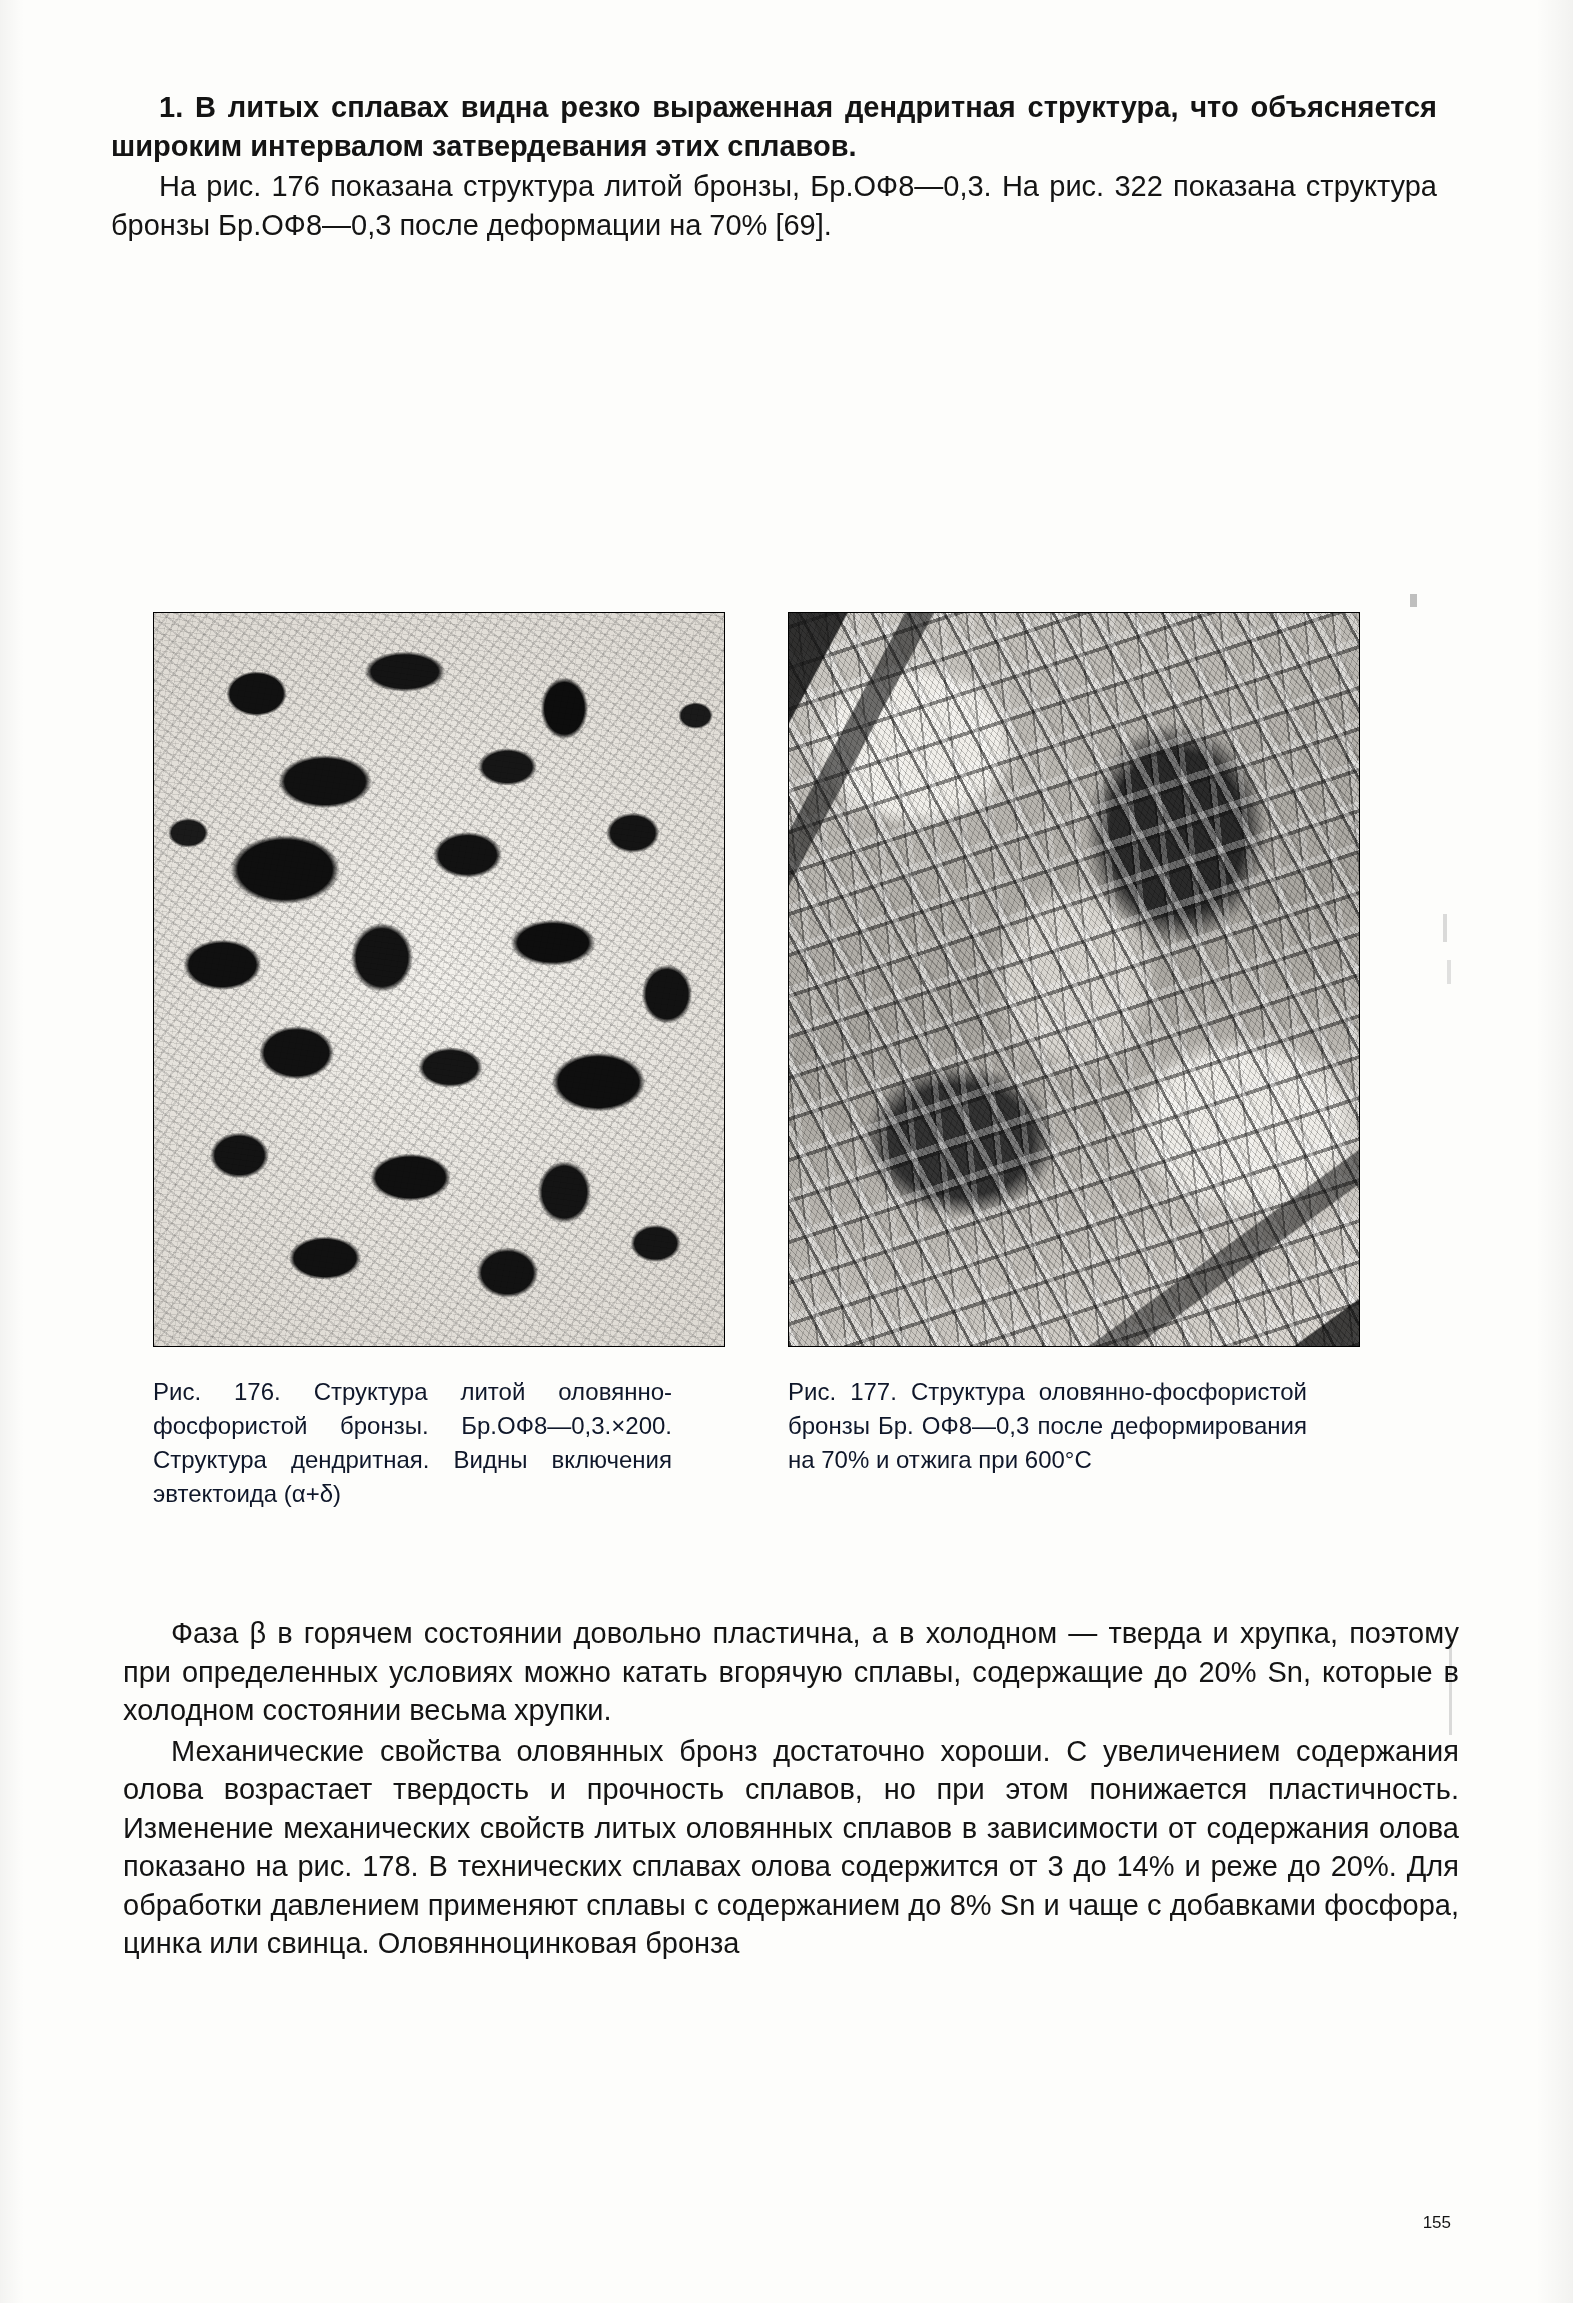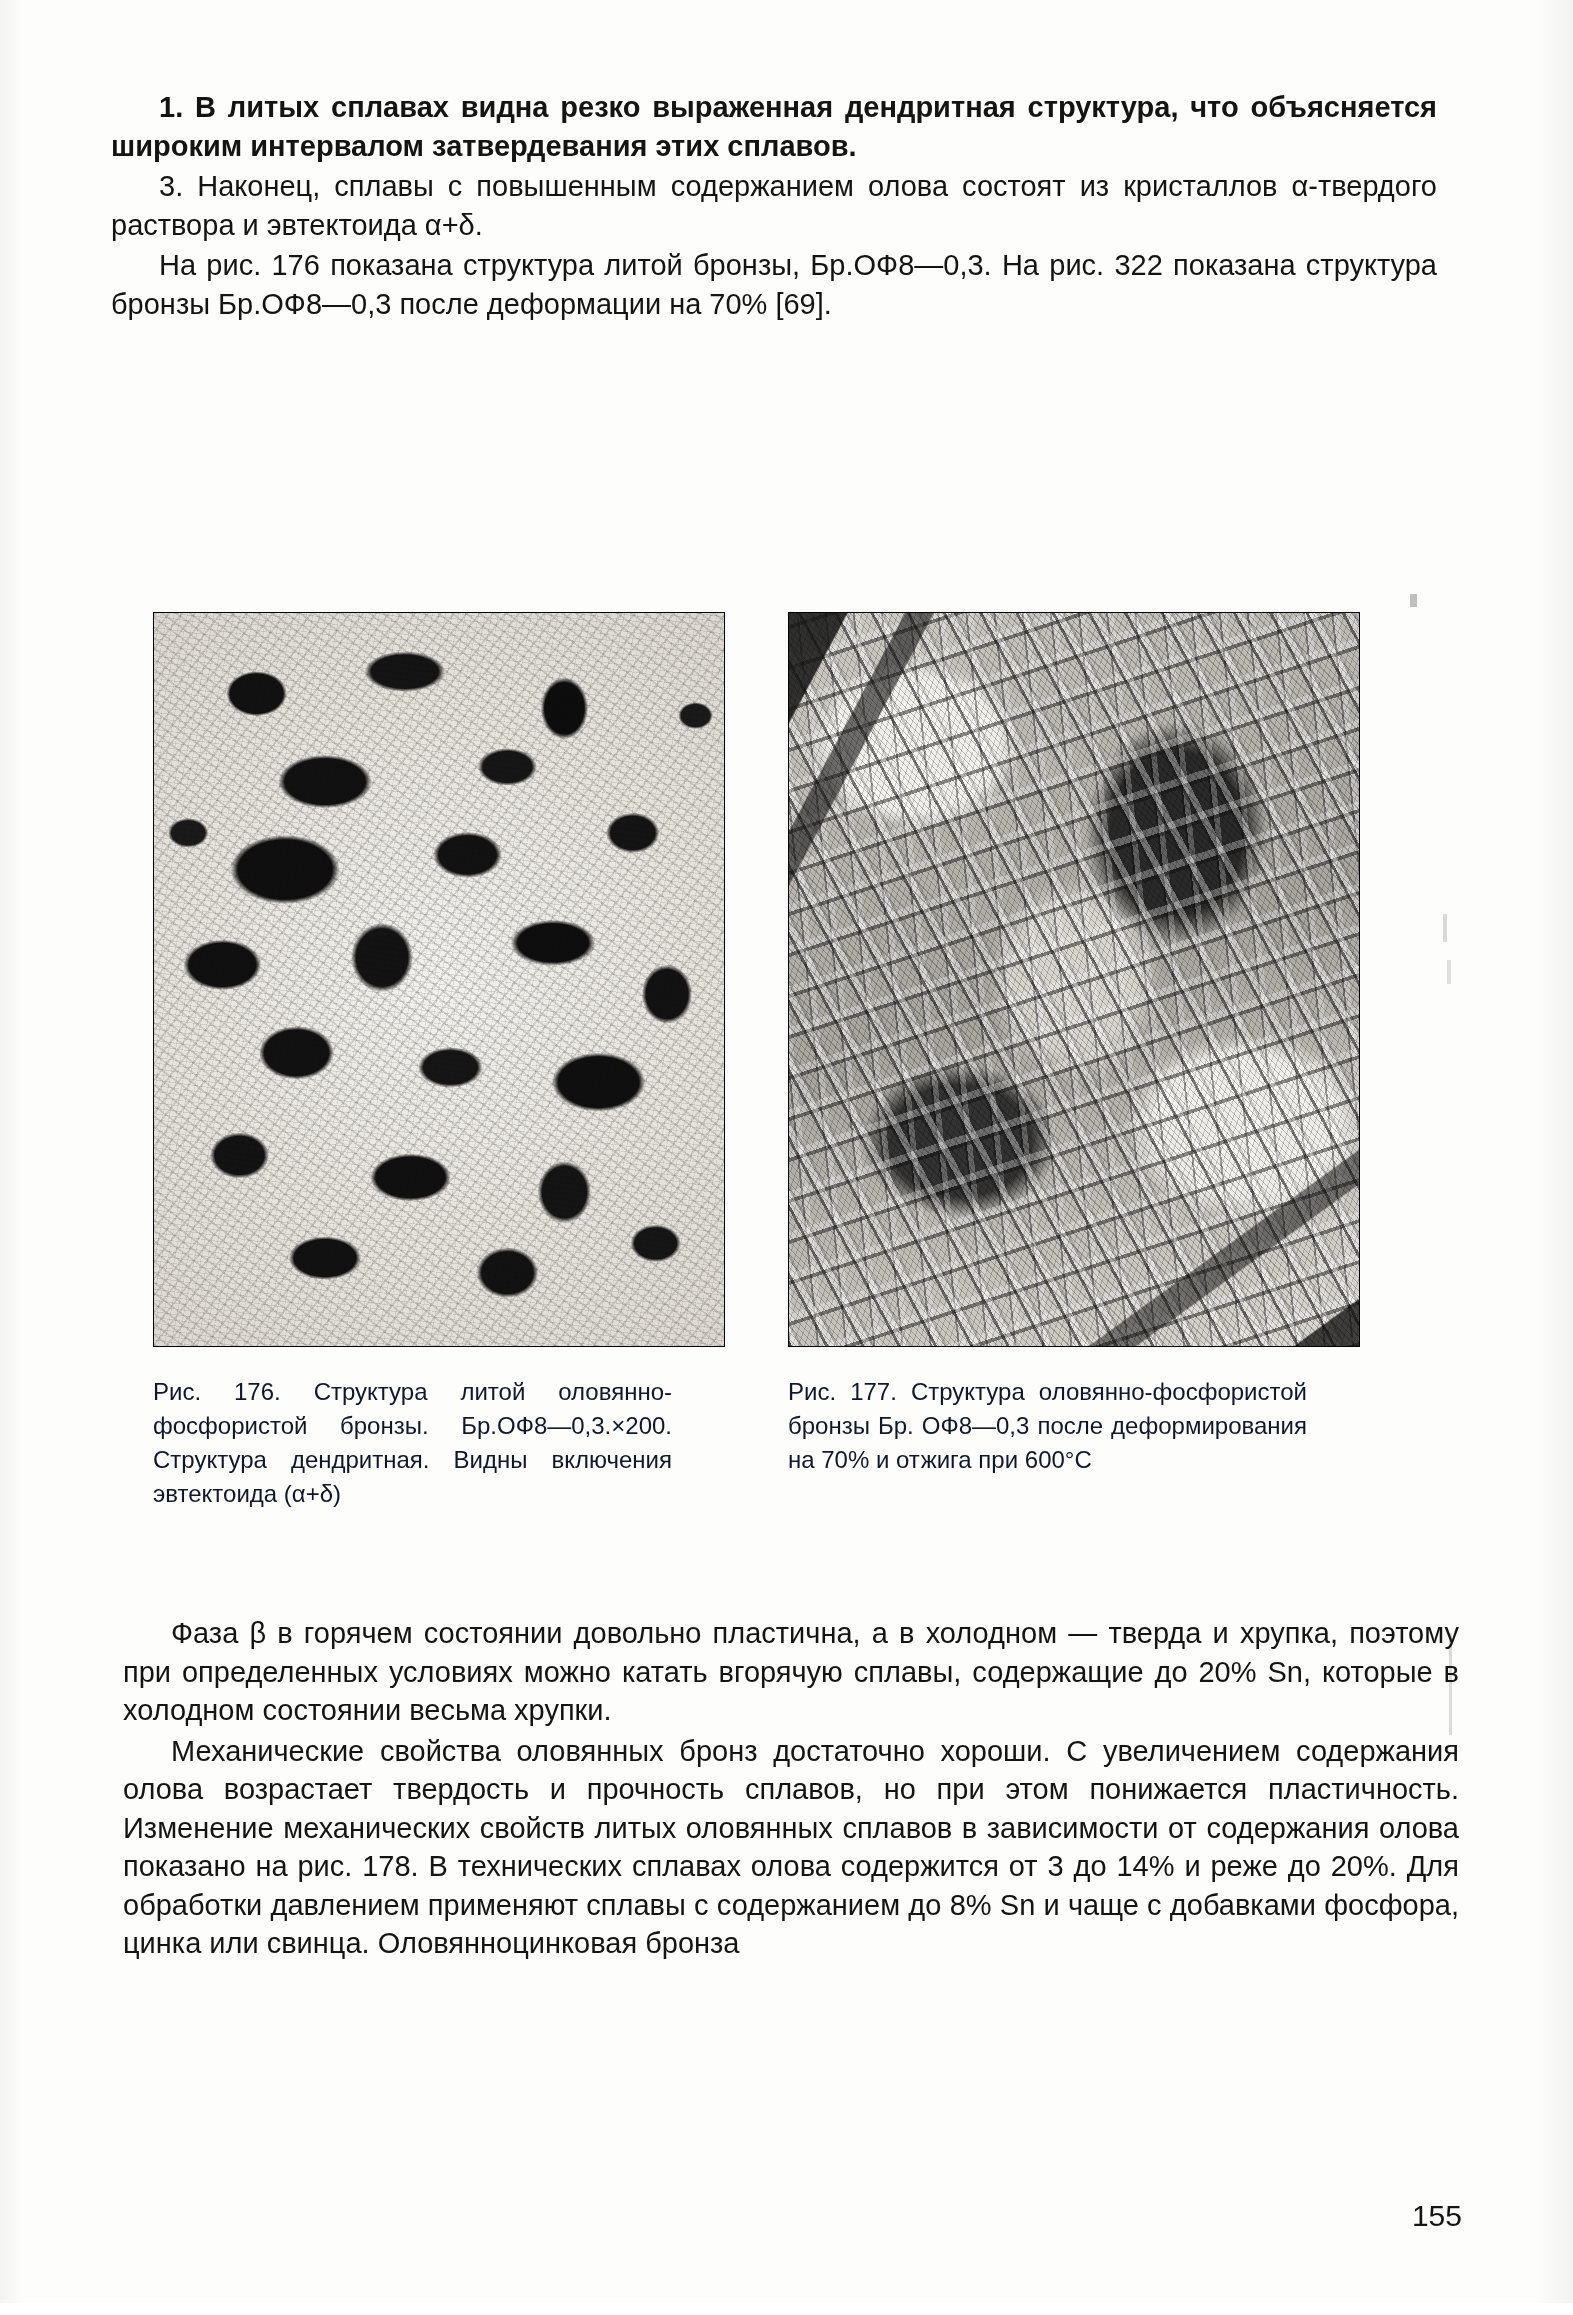--- a/index.html
+++ b/index.html
@@ -130,23 +130,23 @@
 
   .lower {
     position: absolute;
     left: 111px;
     top: 1614px;
     width: 1336px;
     margin-left: 12px;
   }
   .pagenum {
     position: absolute;
-    right: 111px;
+    right: 122px;
     bottom: 70px;
-    font-size: 30px;
+    font-size: 17px;
   }
   .speck {
     position: absolute;
     background: #8c8c8c;
     opacity: .55;
   }
   .edge {
     position: absolute;
     top: 0;
     right: 0;
@@ -170,21 +170,20 @@
   <div class="edge"></div>
 
   <div class="speck" style="left:1410px; top:594px; width:6.5px; height:13px;"></div>
   <div class="speck" style="left:1443px; top:914px; width:3.7px; height:28px; opacity:.3;"></div>
   <div class="speck" style="left:1447px; top:960px; width:3.7px; height:24px; opacity:.25;"></div>
   <div class="speck" style="left:1449px; top:1633px; width:2.8px; height:102px; opacity:.3;"></div>
   <div class="speck" style="left:202px; top:620px; width:37px; height:2.8px; opacity:.5;"></div>
 
   <div class="content">
     <p class="indent b">1. В литых сплавах видна резко выраженная дендритная структура, что объясняется широким интервалом затвердевания этих сплавов.</p>
-    <p class="indent">3. Наконец, сплавы с повышенным содержанием олова состоят из кристаллов α-твердого раствора и эвтектоида α+δ.</p>
     <p class="indent">На рис. 176 показана структура литой бронзы, Бр.ОФ8—0,3. На рис. 322 показана структура бронзы Бр.ОФ8—0,3 после деформации на 70% [69].</p>
   </div>
 
   <div class="figures">
 
     <div class="fig fig-left">
       <div class="micro micro-a"></div>
       <div class="caption">Рис. 176. Структура литой оловянно-фосфористой бронзы. Бр.ОФ8—0,3.×200. Структура дендритная. Видны включения эвтектоида (α+δ)</div>
     </div>
 

